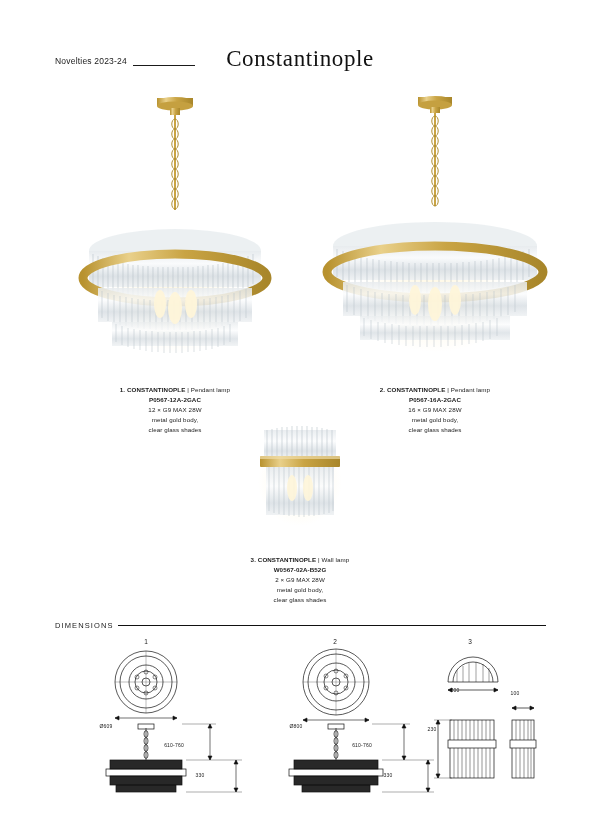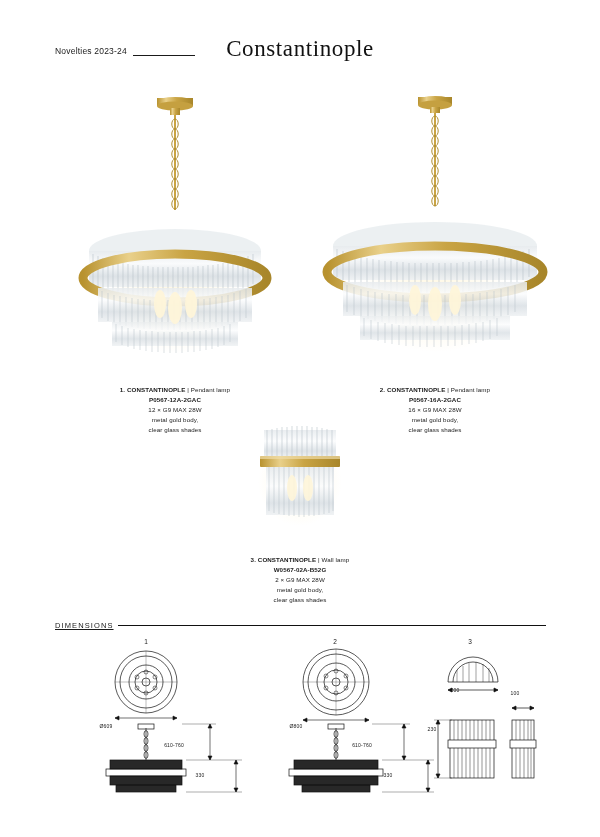--- a/index.html
+++ b/index.html
@@ -7,21 +7,21 @@
     width: 600px; height: 837px;
     background: #ffffff;
     font-family: "Liberation Sans", sans-serif;
     color: #1a1a1a;
     overflow: hidden;
   }
   .page { position: relative; width: 600px; height: 837px; }
 
   
   .header {
-    position: absolute; top: 36px; left: 0; width: 492px; height: 34px;
+    position: absolute; top: 46px; left: 0; width: 492px; height: 34px;
   }
   .header-left {
     position: absolute; left: 55px; top: 10px;
     font-size: 8.5px; letter-spacing: .2px; color: #1a1a1a;
   }
   .header-rule {
     position: absolute; left: 133px; top: 19px; width: 62px; height: 1px;
     background: #1a1a1a;
   }
   .header-title {
@@ -44,21 +44,21 @@
   }
   .caption .t1 { font-weight: 700; }
   .caption .t1 .idx { font-weight: 700; }
   .caption .t1 .sep { font-weight: 400; }
   .caption .t1 .type { font-weight: 400; }
   .caption .code { font-weight: 700; }
 
   
   .dim-head {
     position: absolute; left: 55px; top: 621px;
-    font-size: 7.5px; letter-spacing: 1.1px; color: #1a1a1a; text-decoration: underline;
+    font-size: 7.5px; letter-spacing: 1.1px; color: #1a1a1a;
   }
   .dim-rule {
     position: absolute; left: 118px; top: 625px; width: 428px; height: 1px;
     background: #111;
   }
   .dim-num {
     position: absolute; font-size: 6.5px; color: #1a1a1a; text-align: center;
   }
   .dim-label {
     position: absolute; font-size: 5px; color: #1a1a1a; text-align: center;

